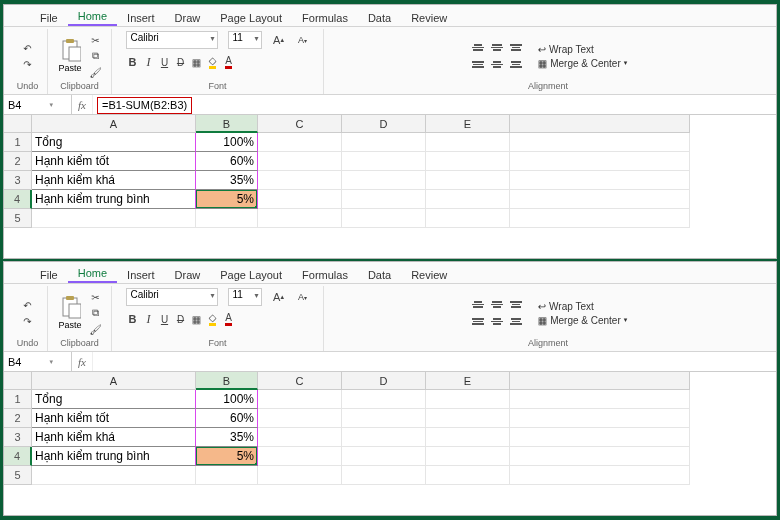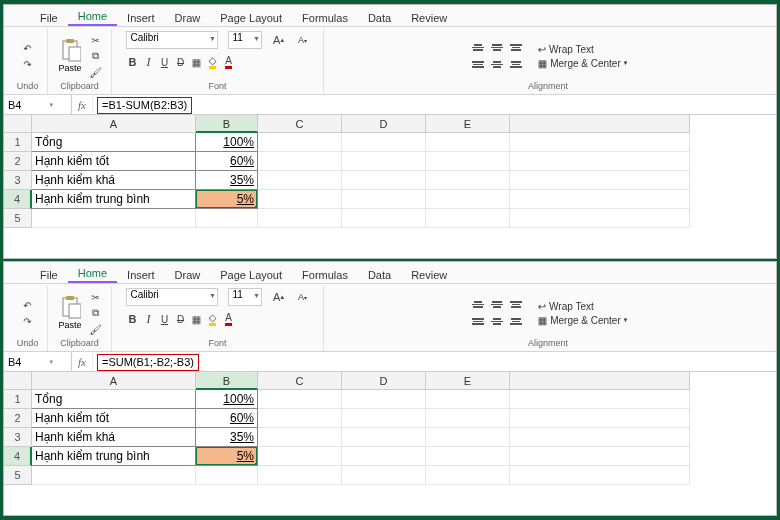--- a/index.html
+++ b/index.html
@@ -242,21 +242,21 @@
   .cell {
     border-right: 1px solid #e5e5e5;
     border-bottom: 1px solid #e5e5e5;
     font-size: 12px;
     line-height: 19px;
     padding: 0 3px;
     overflow: hidden;
     white-space: nowrap;
   }
   .cell.bordered { border-right: 1px solid #d946ef; border-bottom: 1px solid #888; }
-  .cell.right { text-align: right; text-decoration: underline; }
+  .cell.right { text-align: right; }
   .col-A { width: 164px; }
   .col-B { width: 62px; }
   .col-C { width: 84px; }
   .col-D { width: 84px; }
   .col-E { width: 84px; }
   .col-F { width: 180px; }
   .selected-cell {
     position: relative;
     background: #f5b88a;
   }
@@ -574,23 +574,20 @@
             </div>
         </div>
       </div>
       <div class="group-label">Alignment</div>
     </div>
   </div>
 
   <div class="formula-bar">
     <div class="name-box">B4</div>
     <div class="fx-label">fx</div>
-    <div class="formula-input">
-      <span class="formula-highlight">=SUM(B1;-B2;-B3)</span>
-    </div>
   </div>
 
   <div class="grid-area">
     <div class="col-headers">
       <div class="corner"></div>
       <div class="col-header col-A">A</div>
       <div class="col-header col-B active">B</div>
       <div class="col-header col-C">C</div>
       <div class="col-header col-D">D</div>
       <div class="col-header col-E">E</div>

